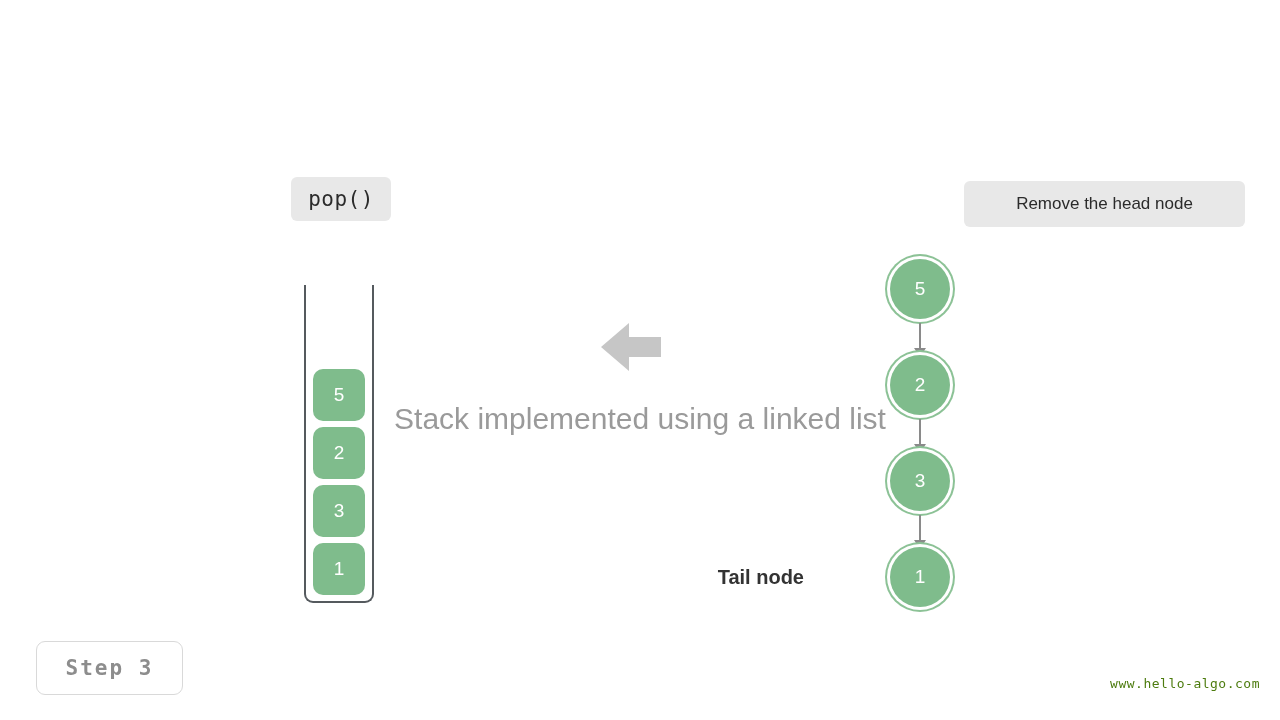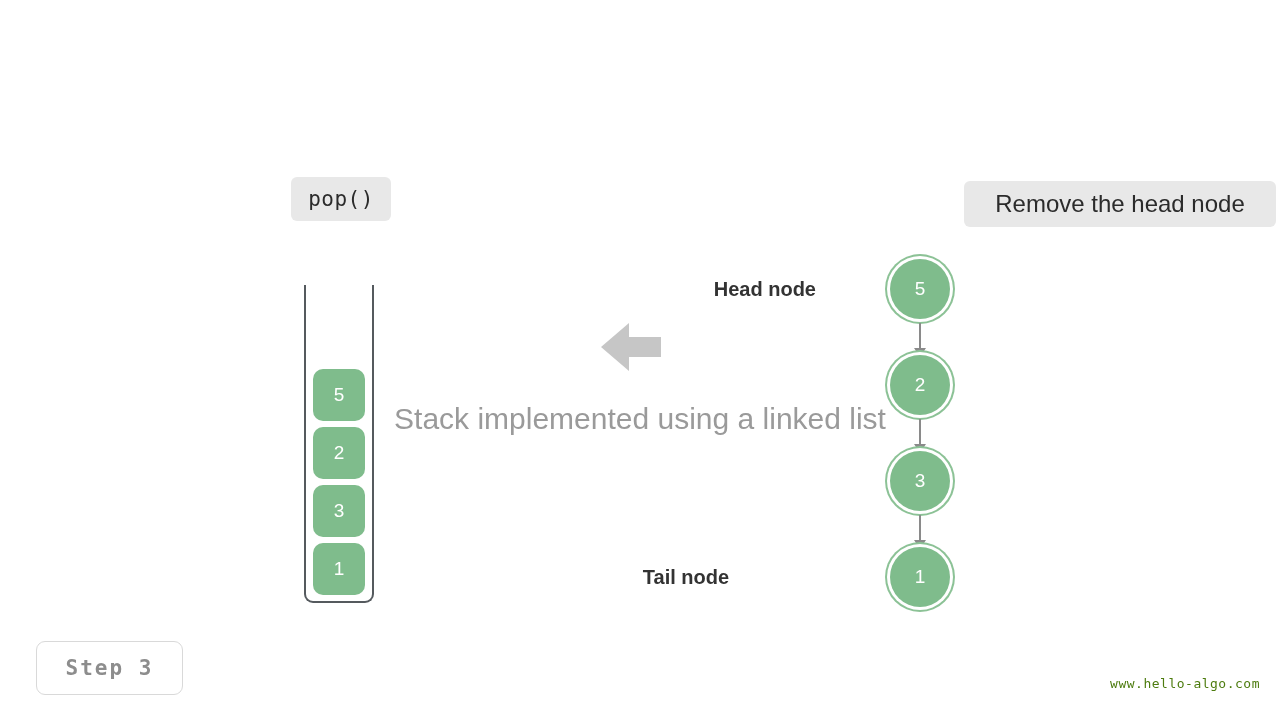--- a/index.html
+++ b/index.html
@@ -40,23 +40,23 @@
     width: 100px;
     height: 44px;
     font-family: "DejaVu Sans Mono", "Liberation Mono", monospace;
     font-size: 21px;
     letter-spacing: 0.5px;
   }
 
   #action-chip {
     left: 964px;
     top: 181px;
-    width: 312px;
+    width: 281px;
     height: 46px;
-    font-size: 24px;
+    font-size: 17px;
     font-family: "Liberation Sans", sans-serif;
   }
 
   #step-chip {
     left: 36px;
     top: 641px;
     width: 145px;
     height: 52px;
     background: #ffffff;
     border: 1px solid #d9d9d9;
@@ -181,21 +181,21 @@
 
   .side-label {
     position: absolute;
     color: #333333;
     font-size: 20px;
     font-weight: bold;
     white-space: nowrap;
     text-align: right;
   }
   #head-label { left: 620px; top: 278px; width: 196px; }
-  #tail-label { left: 588px; top: 566px; width: 196px; text-align: center; }
+  #tail-label { left: 608px; top: 566px; width: 196px; }
 </style>
 </head>
 <body>
 
 <div class="stage">
 
   <div class="chip" id="op-chip">pop()</div>
 
   <div class="chip" id="action-chip">Remove the head node</div>
 
@@ -212,21 +212,20 @@
   <div id="big-arrow">
     <svg width="60" height="54" viewBox="0 0 60 54" xmlns="http://www.w3.org/2000/svg">
       <polygon points="0,27 28,3 28,17 60,17 60,37 28,37 28,51" fill="#c6c6c6"></polygon>
     </svg>
   </div>
 
   <div id="caption">
     <span class="cap-inner">Stack implemented using a linked list</span>
   </div>
 
-  <div class="side-label" id="head-label">Head node</div>
   <div class="side-label" id="tail-label">Tail node</div>
 
   <div id="linked-list">
     <div class="ll-node" style="top:9px">5</div>
     <div class="ll-connector" style="top:73px;  height:29px"></div>
     <div class="ll-arrowhead" style="top:98px"></div>
 
     <div class="ll-node" style="top:105px">2</div>
     <div class="ll-connector" style="top:169px; height:29px"></div>
     <div class="ll-arrowhead" style="top:194px"></div>

